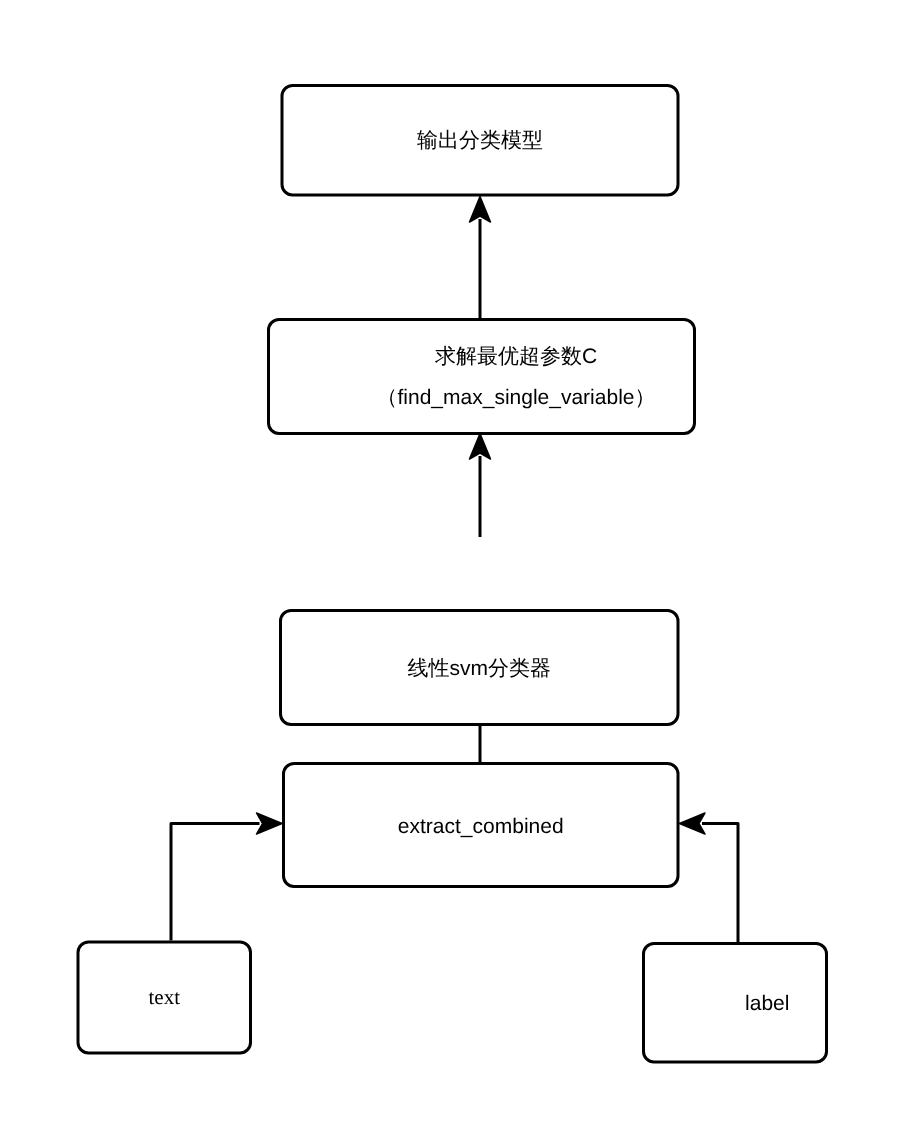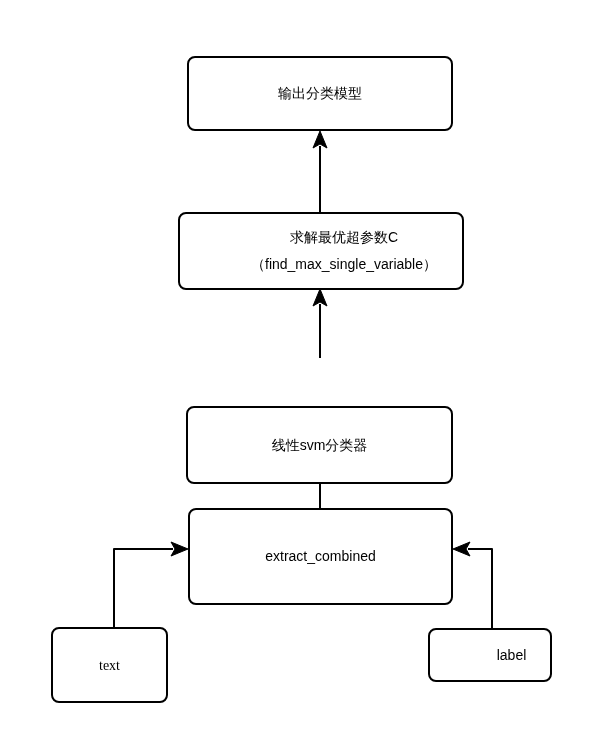--- a/index.html
+++ b/index.html
@@ -46,23 +46,23 @@
     justify-content: center;
     text-align: center;
     color: #000000;
     font-size: 14px;
     line-height: 27px;
     white-space: nowrap;
   }
   .n-output  { left: 187px; top: 56px;  width: 266px; height: 75px; }
   .n-findmax { left: 178px; top: 212px; width: 286px; height: 78px; padding-left: 46px; }
   .n-svm     { left: 186px; top: 358px; width: 267px; height: 78px; margin-top: 48px; }
-  .n-extract { left: 188px; top: 508px; width: 265px; height: 97px; }
+  .n-extract { left: 188px; top: 508px; width: 265px; height: 84px; }
   .n-text    { left: 51px;  top: 627px; width: 117px; height: 76px; font-family: Liberation Serif, serif; }
-  .n-label   { left: 428px; top: 628px; width: 124px; height: 54px; padding-left: 43px; }
+  .n-label   { left: 428px; top: 628px; width: 124px; height: 81px; padding-left: 43px; }
 </style>
 </head>
 <body>
 
 <div class="canvas">
 
   <svg class="connectors" viewBox="0 0 602 754" xmlns="http://www.w3.org/2000/svg">
 
     <g>
       <path class="line" d="M320,212 L320,146"></path>

